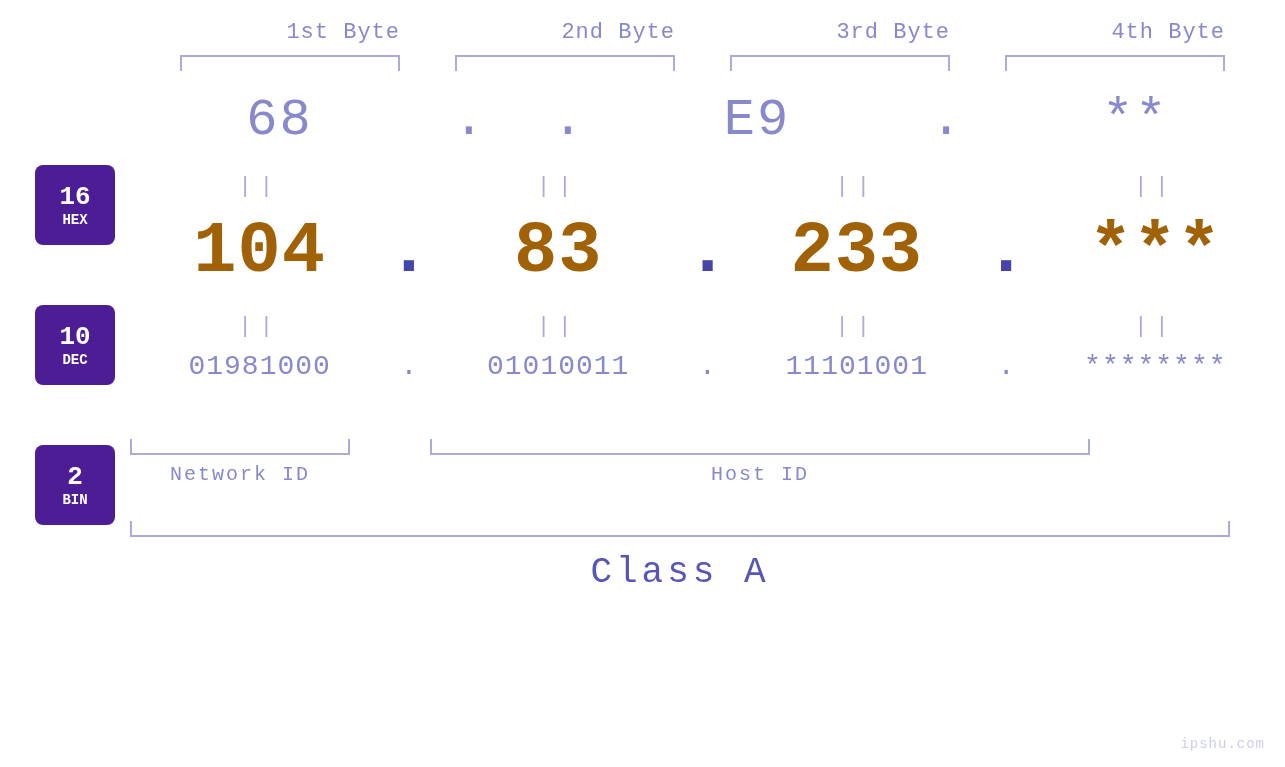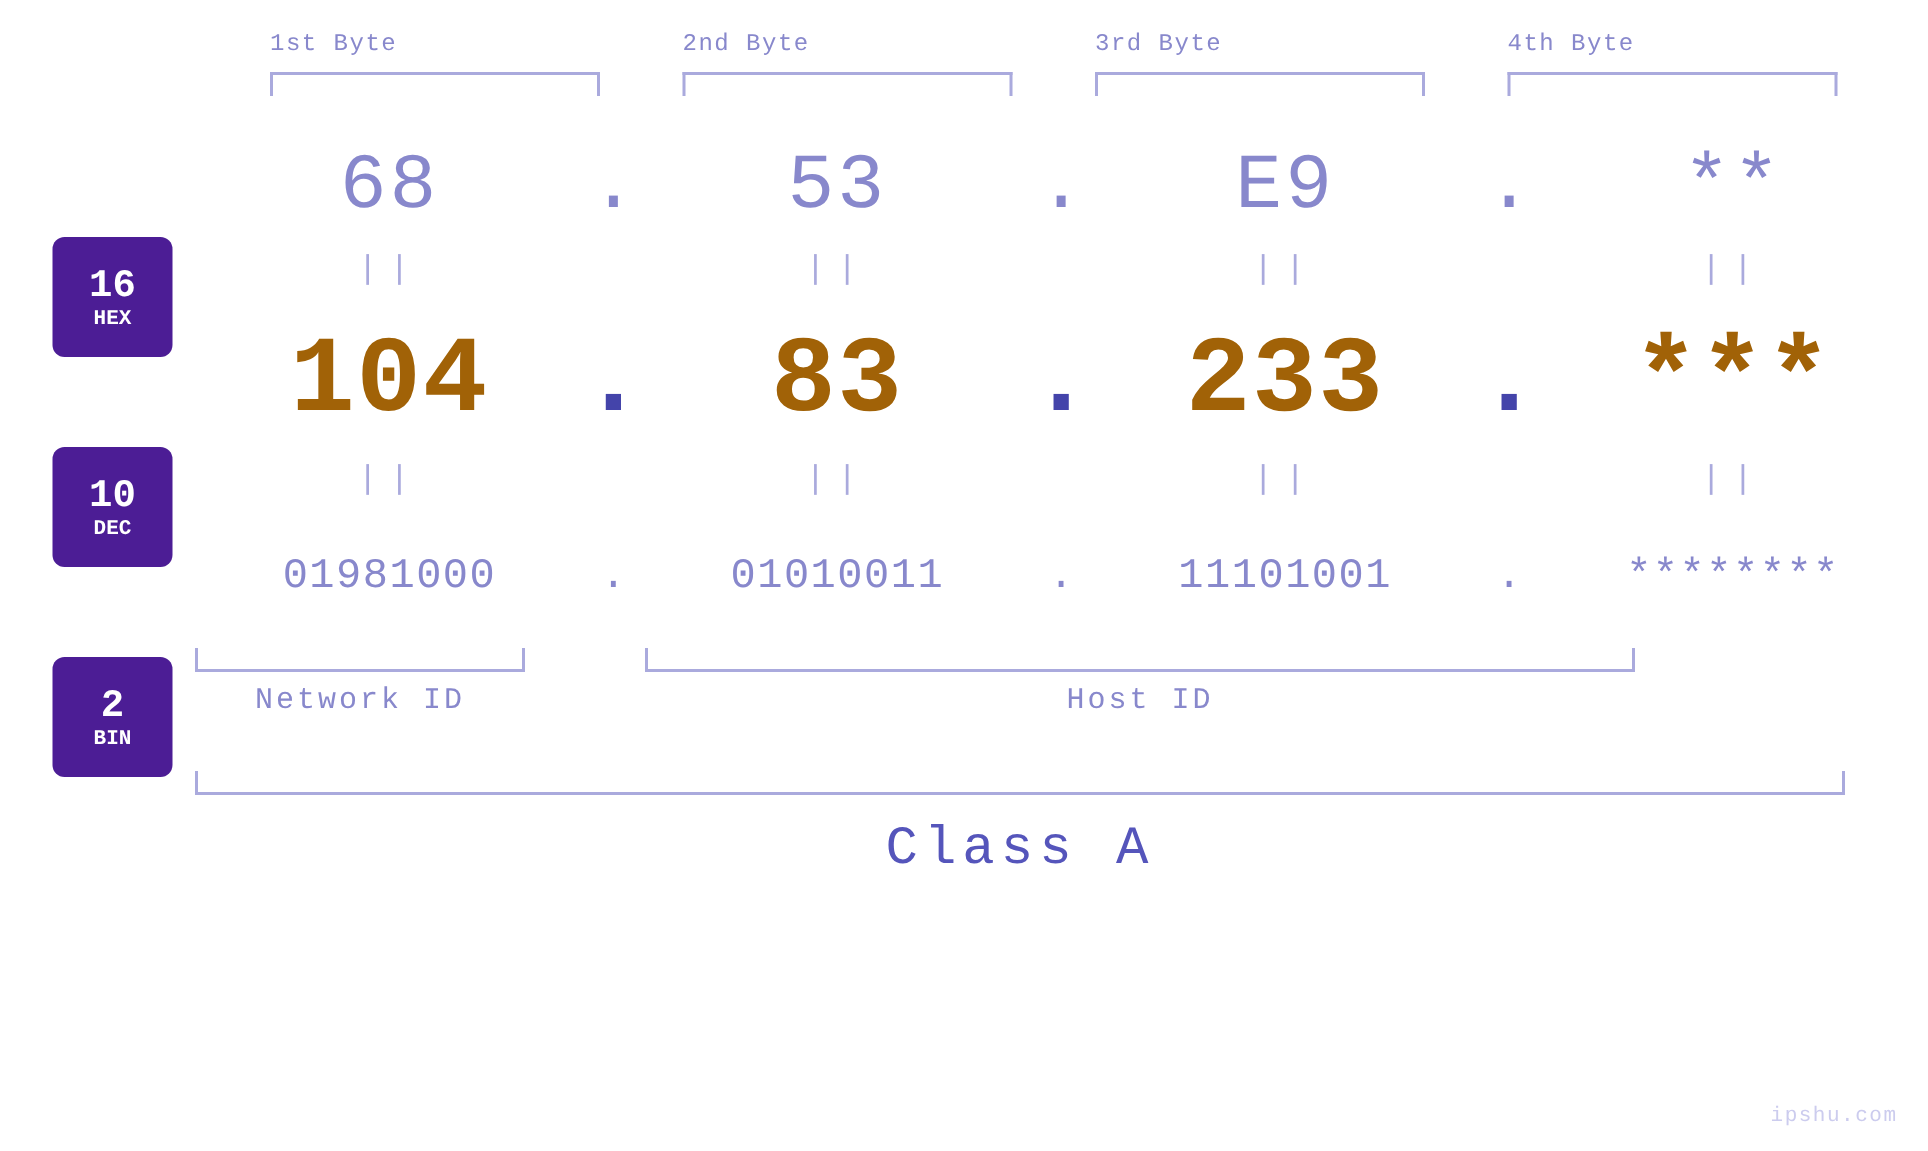--- a/index.html
+++ b/index.html
@@ -31,22 +31,22 @@
     .byte-headers {
       display: flex;
       width: 1100px;
       margin-left: 120px;
       justify-content: space-around;
       margin-bottom: 10px;
     }
 
     .byte-header {
       width: 220px;
-      text-align: left;
-      font-size: 16px;
+      text-align: right;
+      font-size: 22px;
       color: #8888cc;
       letter-spacing: 1px;
     }
 
     
     .bracket-top {
       display: flex;
       width: 1100px;
       margin-left: 120px;
       justify-content: space-around;
@@ -104,21 +104,21 @@
     .rows-column {
       flex: 1;
       display: flex;
       flex-direction: column;
     }
 
     
     .data-row {
       display: flex;
       flex-direction: row;
-      align-items: center;
+      align-items: flex-start;
       justify-content: space-around;
       width: 100%;
       padding: 0 10px;
     }
 
     .data-row.hex-row {
       margin-top: 5px;
       height: 80px;
     }
 
@@ -304,23 +304,20 @@
 
     <div class="rows-column">
 
       <div class="data-row hex-row">
         <div class="byte-cell">
           <span class="hex-value">68</span>
         </div>
         <div class="dot-cell">
           <span class="hex-dot">.</span>
         </div>
-        <div class="byte-cell">
-          <span class="hex-value">53</span>
-        </div>
         <div class="dot-cell">
           <span class="hex-dot">.</span>
         </div>
         <div class="byte-cell">
           <span class="hex-value">E9</span>
         </div>
         <div class="dot-cell">
           <span class="hex-dot">.</span>
         </div>
         <div class="byte-cell">

